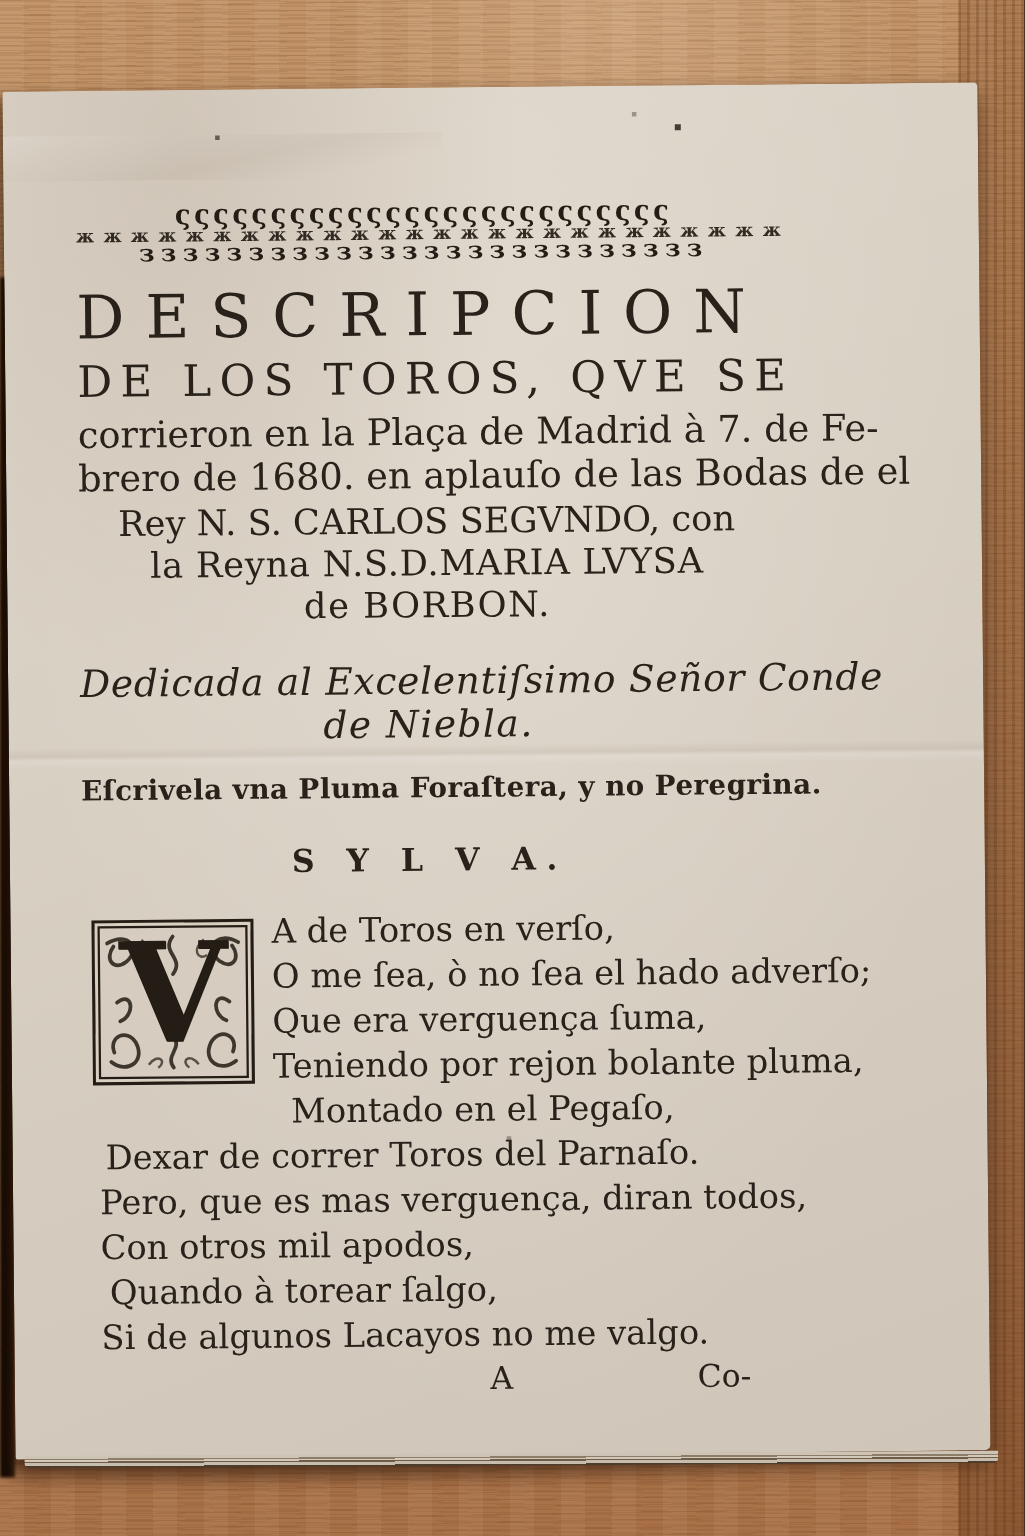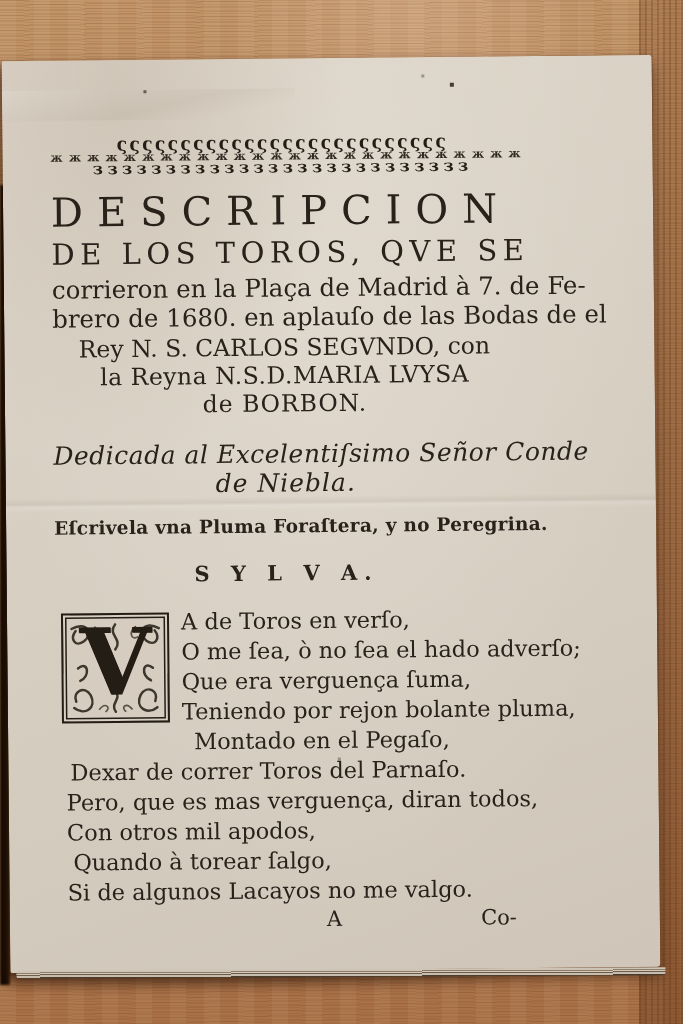--- a/index.html
+++ b/index.html
@@ -96,21 +96,21 @@
   .pline:nth-of-type(3){margin-left:12px;}
   .pline:nth-of-type(4){margin-left:12px;}
   .pline:nth-of-type(5){margin-left:138px;}
   .pline:nth-of-type(6){margin-left:14px;}
   .pline:nth-of-type(7){margin-left:10px;}
   .pline:nth-of-type(8){margin-left:10px;}
   .pline:nth-of-type(9){margin-left:16px;}
   .pline:nth-of-type(10){margin-left:10px;}
   .footer{position:relative;height:30px;margin-top:2px;font-size:21px;}
   .sig{position:absolute;left:58%;font-weight:500;}
-  .catch{position:absolute;right:5px;font-weight:500;}
+  .catch{position:absolute;right:21px;font-weight:500;}
 </style>
 </head>
 <body>
 
 <div class="scene">
   <div class="wood-right"></div>
   <div class="wood-sheen"></div>
   <div class="left-shadow"></div>
   <div class="under-shadow"></div>
 

